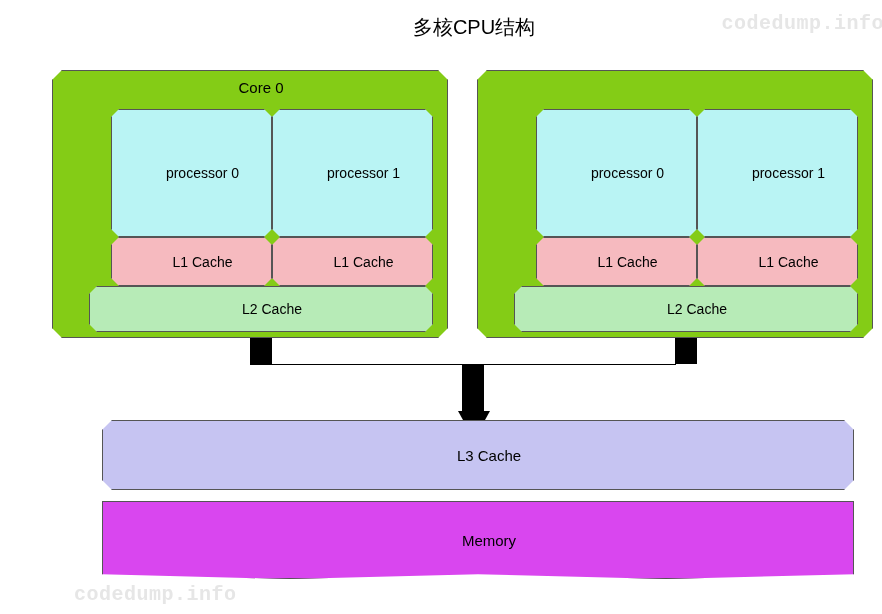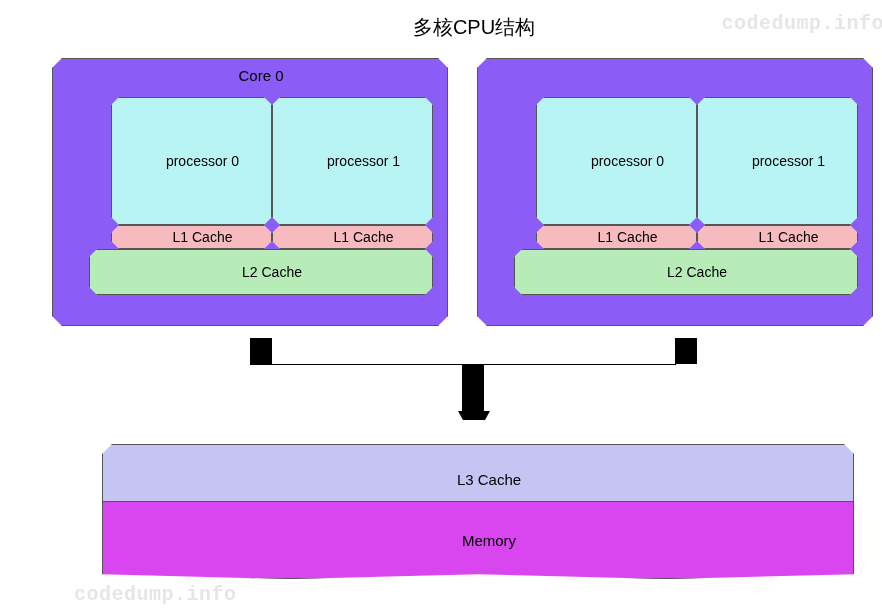--- a/index.html
+++ b/index.html
@@ -27,24 +27,24 @@
     letter-spacing: 0.5px;
     color: #e6e6e6;
     font-family: "Courier New", monospace;
     user-select: none;
   }
   .wm1 { top: 12px; right: 20px; }
   .wm2 { bottom: 8px; left: 30px; }
 
   .core {
     position: absolute;
-    top: 58px;
+    top: 70px;
     width: 396px;
     height: 268px;
-    background: #8b5cf6;
+    background: #84cc16;
     border: 1px solid #555;
     clip-path: polygon(10px 0, calc(100% - 10px) 0, 100% 10px, 100% calc(100% - 10px), calc(100% - 10px) 100%, 10px 100%, 0 calc(100% - 10px), 0 10px);
   }
   .core0 { left: 30px; }
   .core1 { left: 455px; }
   .core-title {
     text-align: center;
     font-size: 15px;
     padding: 8px 0 6px 0;
   }
@@ -54,21 +54,21 @@
   }
   .proc-row { height: 128px; display:flex; }
   .proc {
     flex:1;
     background:#b9f4f4;
     border:1px solid #555;
     display:flex; align-items:center; justify-content:center;
     font-size:14px;
     clip-path: polygon(8px 0, calc(100% - 8px) 0, 100% 8px, 100% calc(100% - 8px), calc(100% - 8px) 100%, 8px 100%, 0 calc(100% - 8px), 0 8px);
   }
-  .l1-row { height:24px; display:flex;border-radius:10px; }
+  .l1-row { height:49px; display:flex;border-radius:10px; }
   .l1 {
     flex:1;
     background:#f6babf;
     border:1px solid #555;
     display:flex; align-items:center; justify-content:center;
     font-size:14px;
     clip-path: polygon(8px 0, calc(100% - 8px) 0, 100% 8px, 100% calc(100% - 8px), calc(100% - 8px) 100%, 8px 100%, 0 calc(100% - 8px), 0 8px);
   }
   .l2 {
     height:46px;
@@ -98,21 +98,20 @@
   .l3 {
     position:absolute;
     left: 80px; right: 50px;
     top: 420px;
     height: 70px;
     background:#c6c4f2;
     border:1px solid #555;
     display:flex; align-items:center; justify-content:center;
     font-size:15px;
     clip-path: polygon(10px 0, calc(100% - 10px) 0, 100% 10px, 100% calc(100% - 10px), calc(100% - 10px) 100%, 10px 100%, 0 calc(100% - 10px), 0 10px);
-    margin-top: 24px;
   }
   .mem {
     position:absolute;
     left: 80px; right: 50px;
     top: 501px;
     height: 78px;
     background:#d946ef;
     border:1px solid #555;
     display:flex; align-items:center; justify-content:center;
     font-size:15px;

